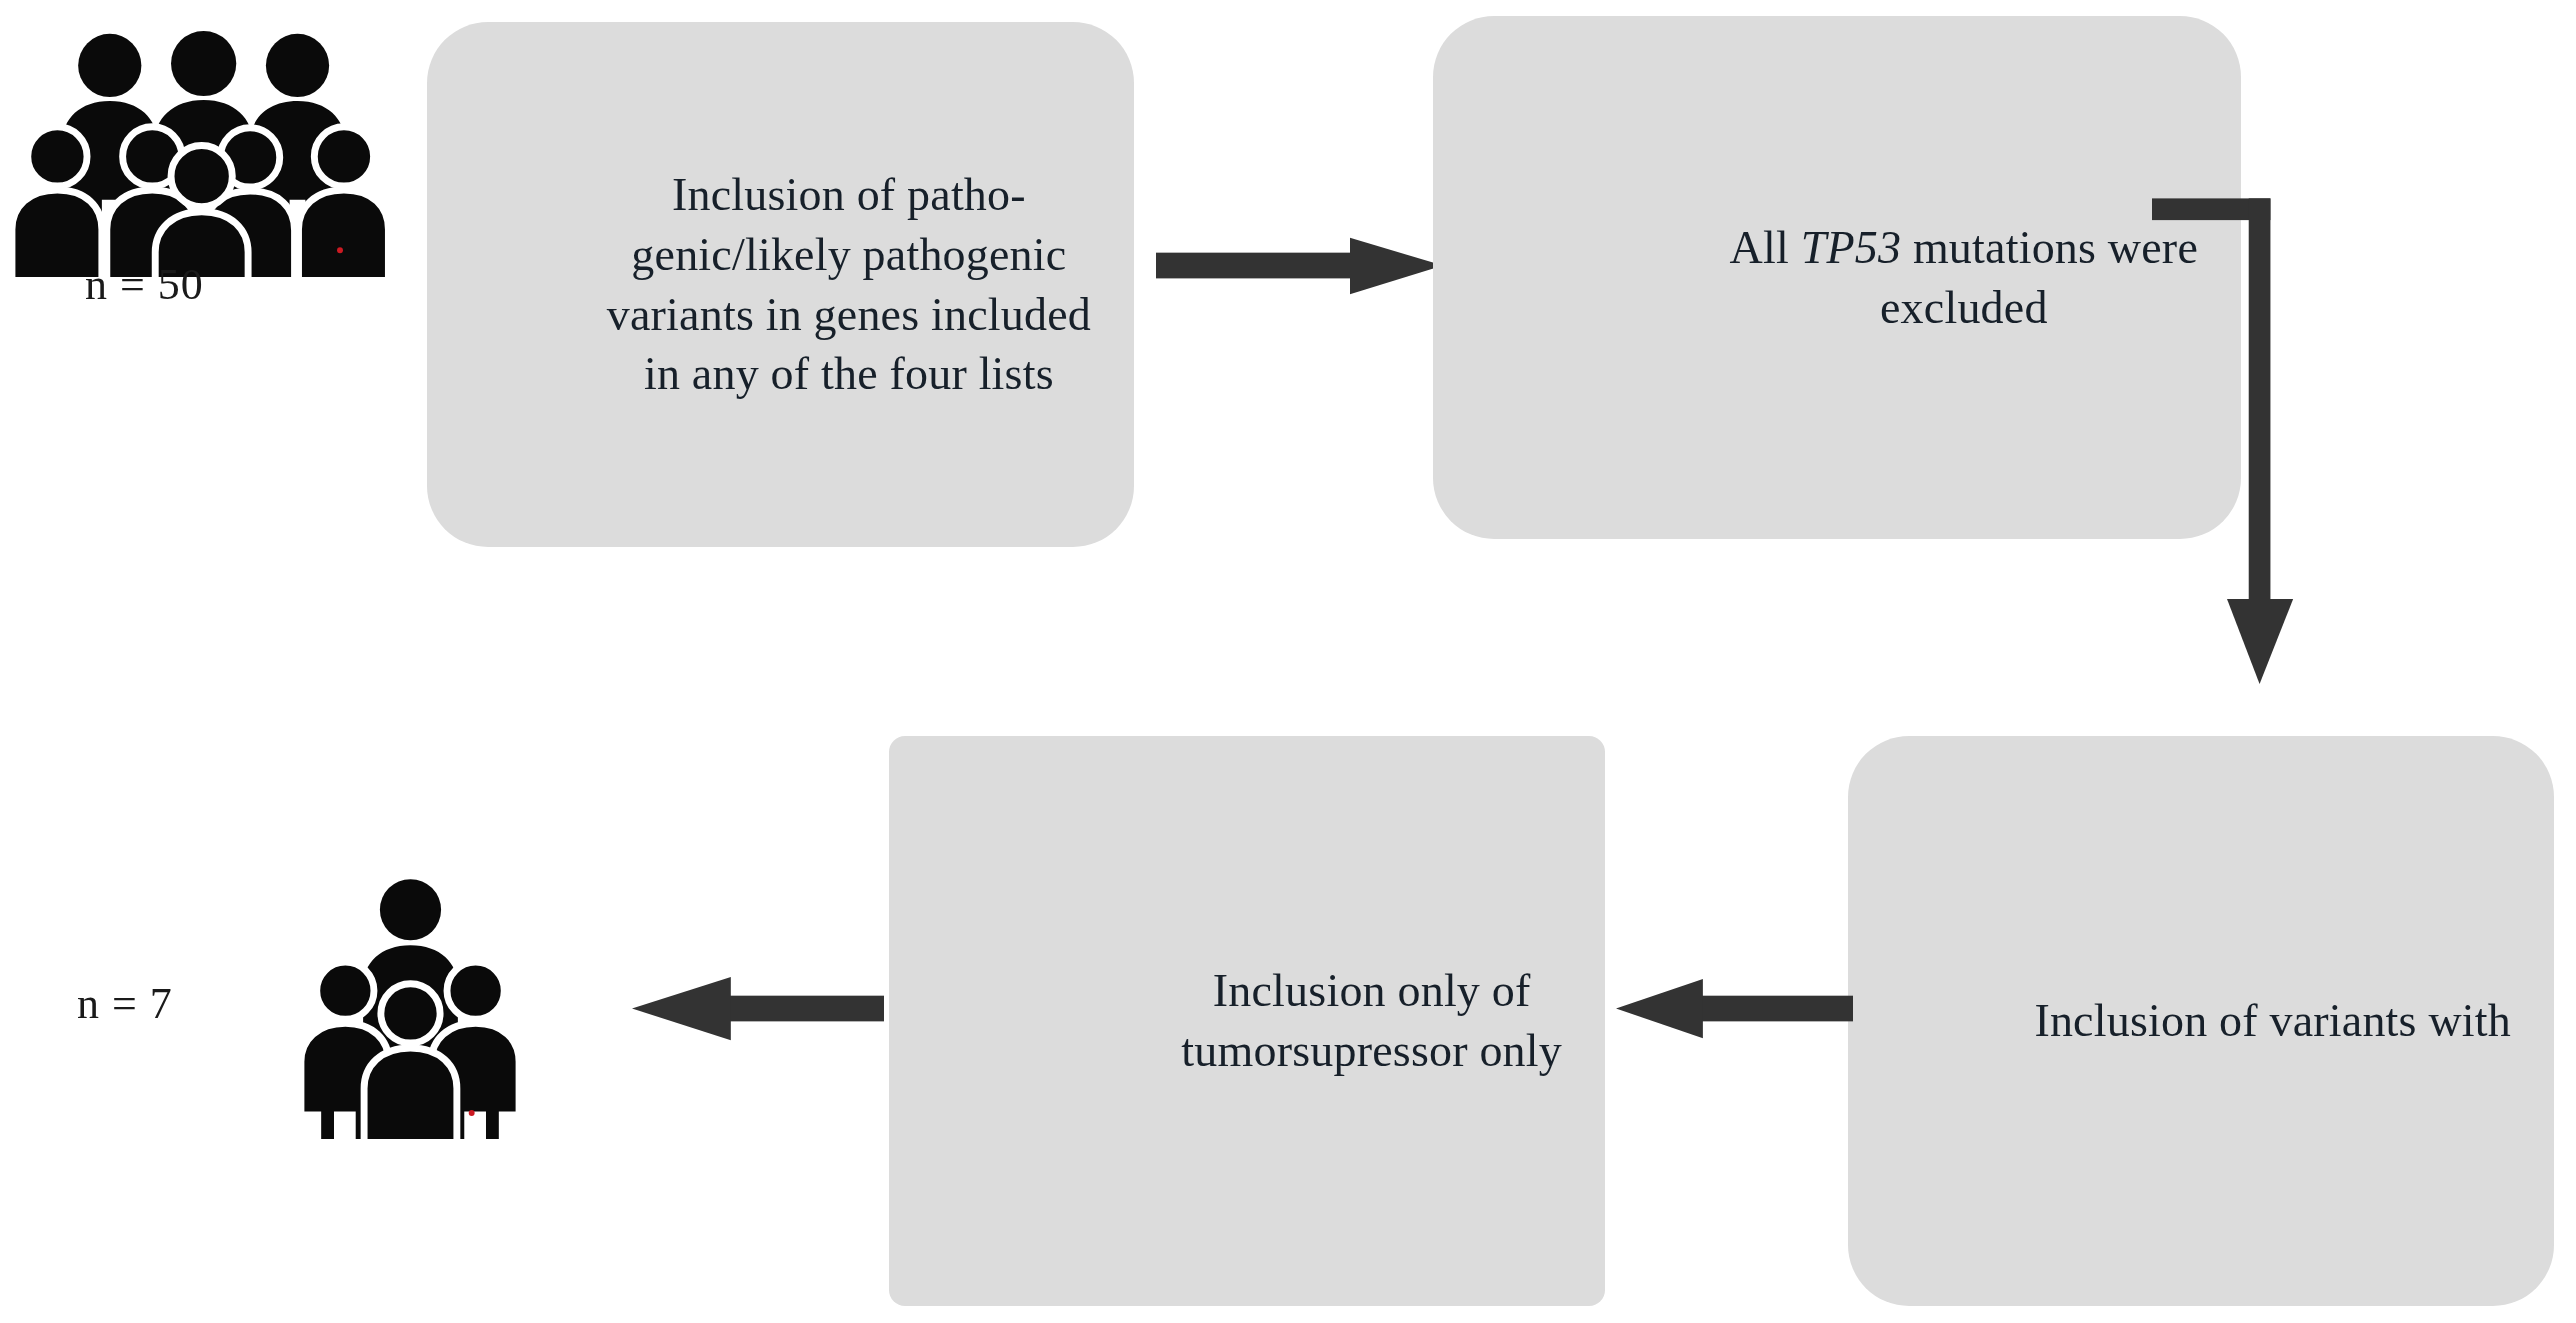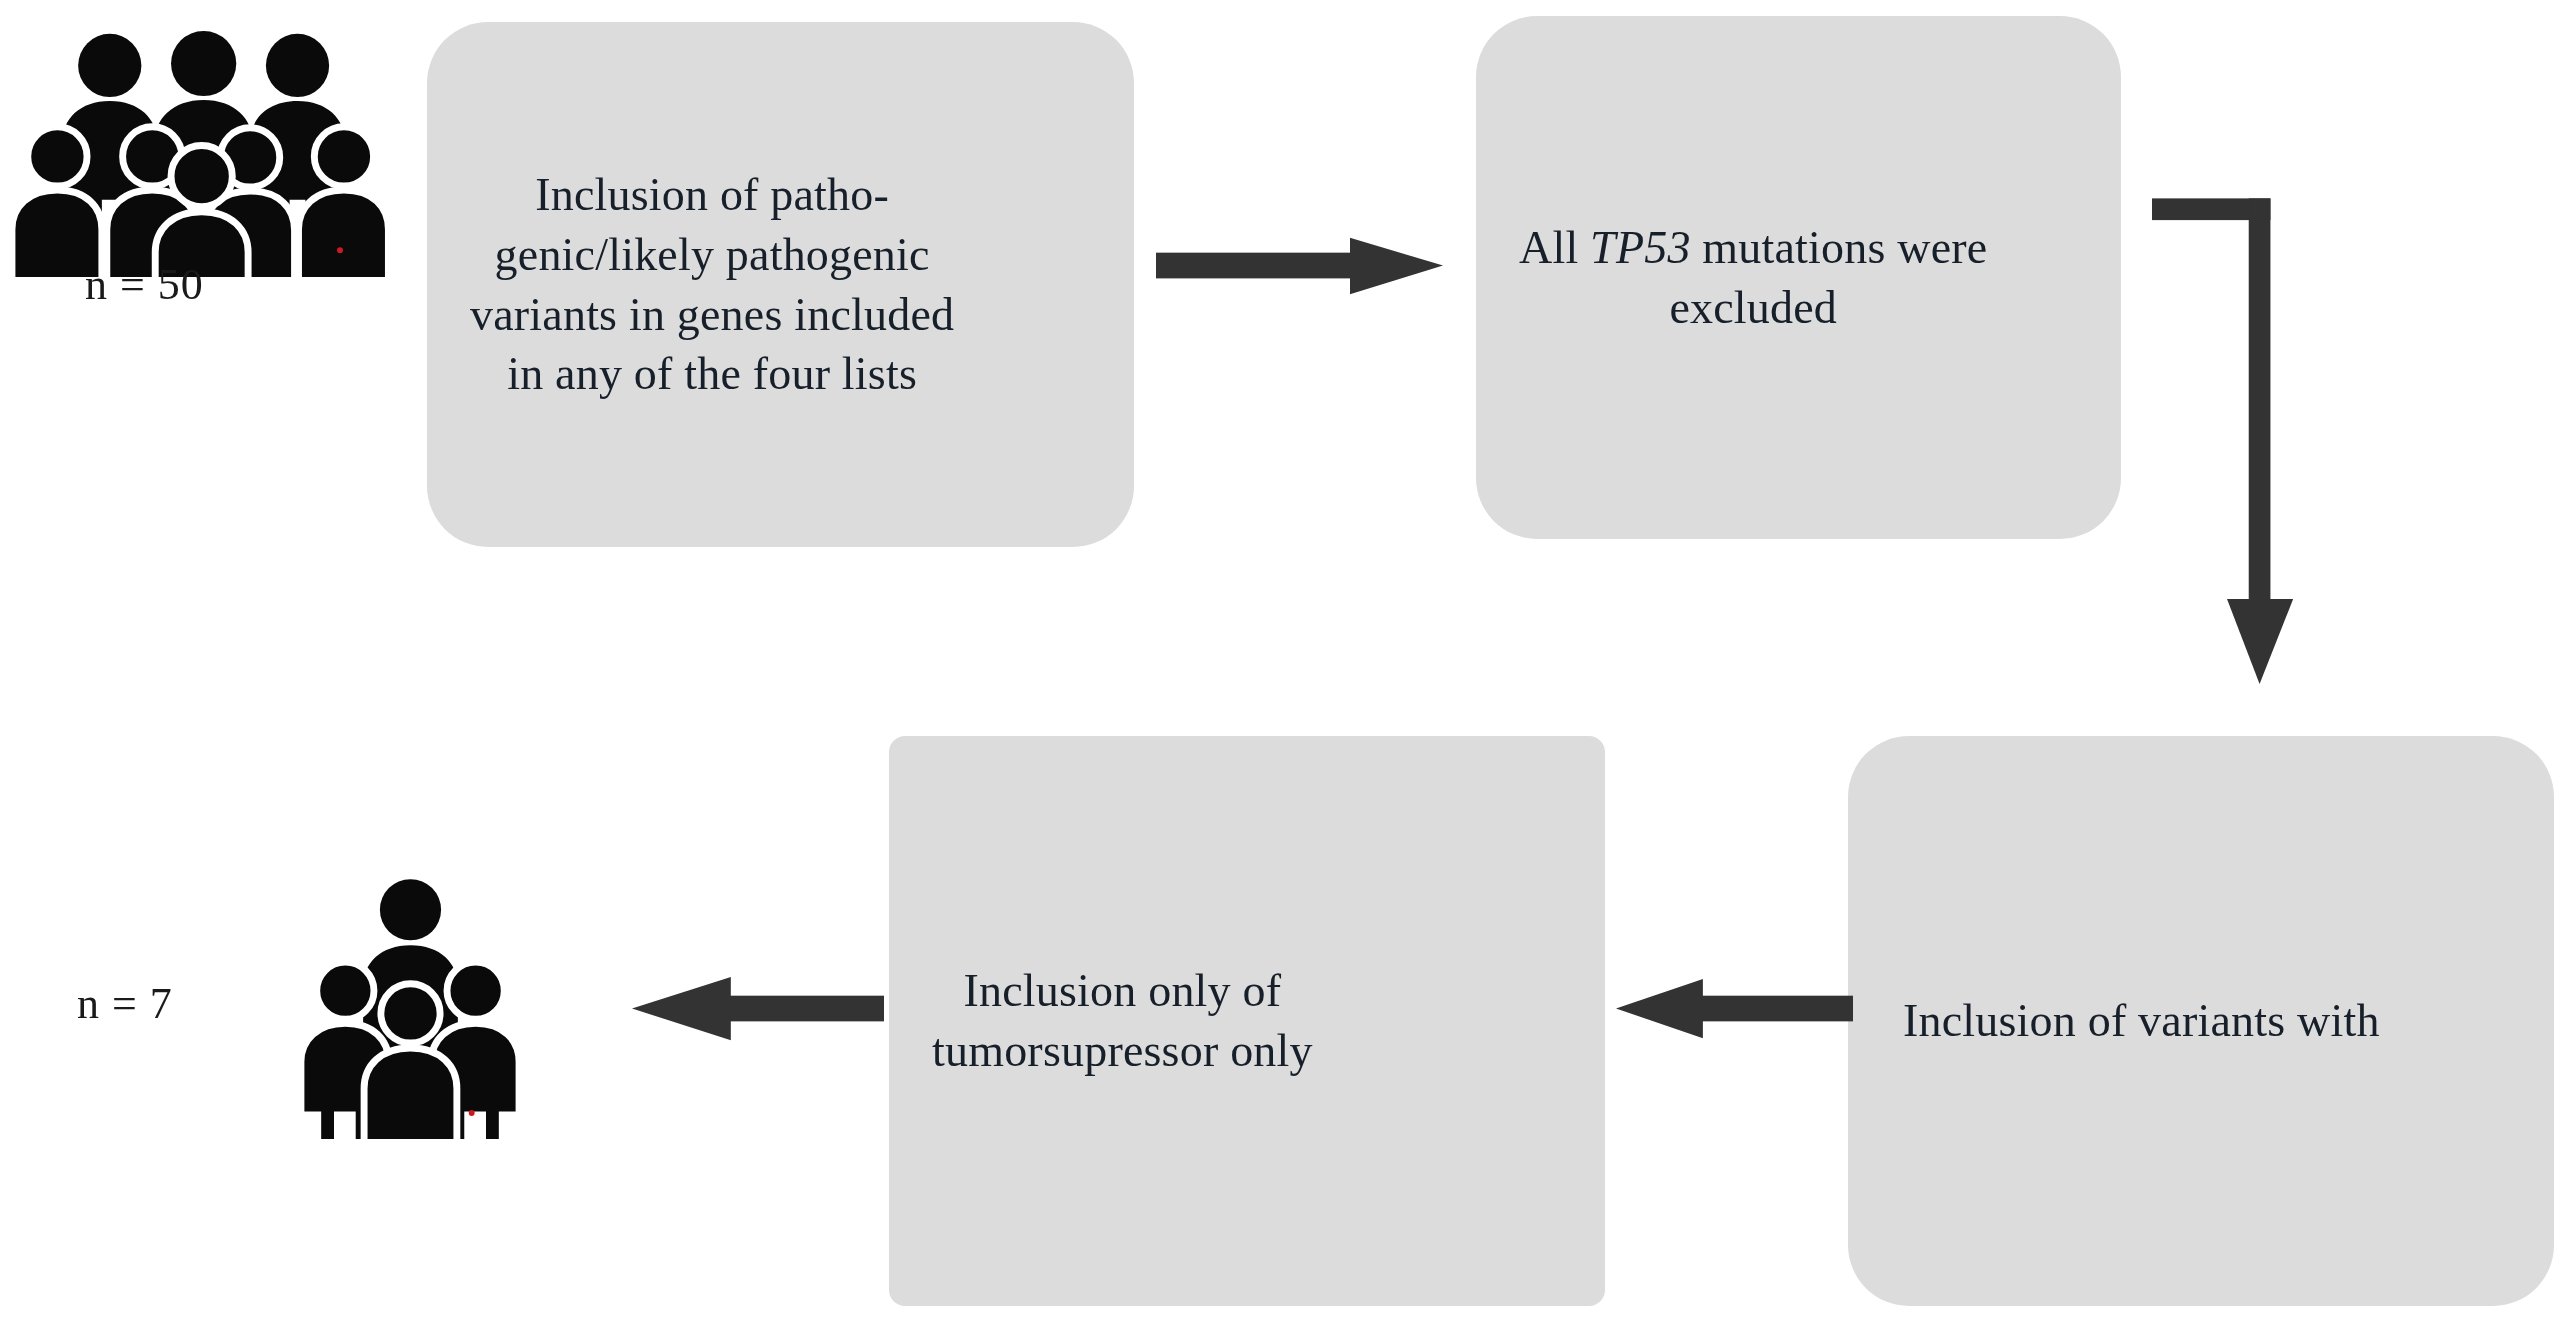--- a/index.html
+++ b/index.html
@@ -17,37 +17,37 @@
     font-family: "Liberation Serif", "DejaVu Serif", serif;
   }
 
   
   .proc-box {
     position: absolute;
     background: #dcdcdc;
     border-radius: 61px;
     display: flex;
     align-items: center;
-    justify-content: flex-start;
+    justify-content: flex-end;
     box-sizing: border-box;
   }
   .proc-text {
     color: #17202a;
     font-size: 46px;
     line-height: 1.30;
     text-align: center;
     padding: 0 43px;
     letter-spacing: 0.2px;
   }
   .proc-text em {
     font-style: italic;
   }
 
   #box-inclusion-variants { left: 427px;  top: 22px;   width: 707px;  height: 525px; }
-  #box-tp53-excluded      { left: 1476px; top: 16px;   width: 645px;  height: 523px; }
+  #box-tp53-excluded      { left: 1433px; top: 16px;   width: 808px;  height: 523px; }
   #box-tumorsuppressor    { left: 889px;  top: 736px;  width: 716px;  height: 570px; border-radius: 16px; }
   #box-allelic-frequency  { left: 1848px; top: 736px;  width: 706px;  height: 570px; padding-left: 12px; }
 
   
   .people-group { position: absolute; }
   .people-group svg { display: block; }
 
   #people-cohort-initial { left: 8px;   top: 18px;  width: 415px; height: 257px; }
   #people-cohort-final   { left: 296px; top: 870px; width: 227px; height: 267px; }
 

